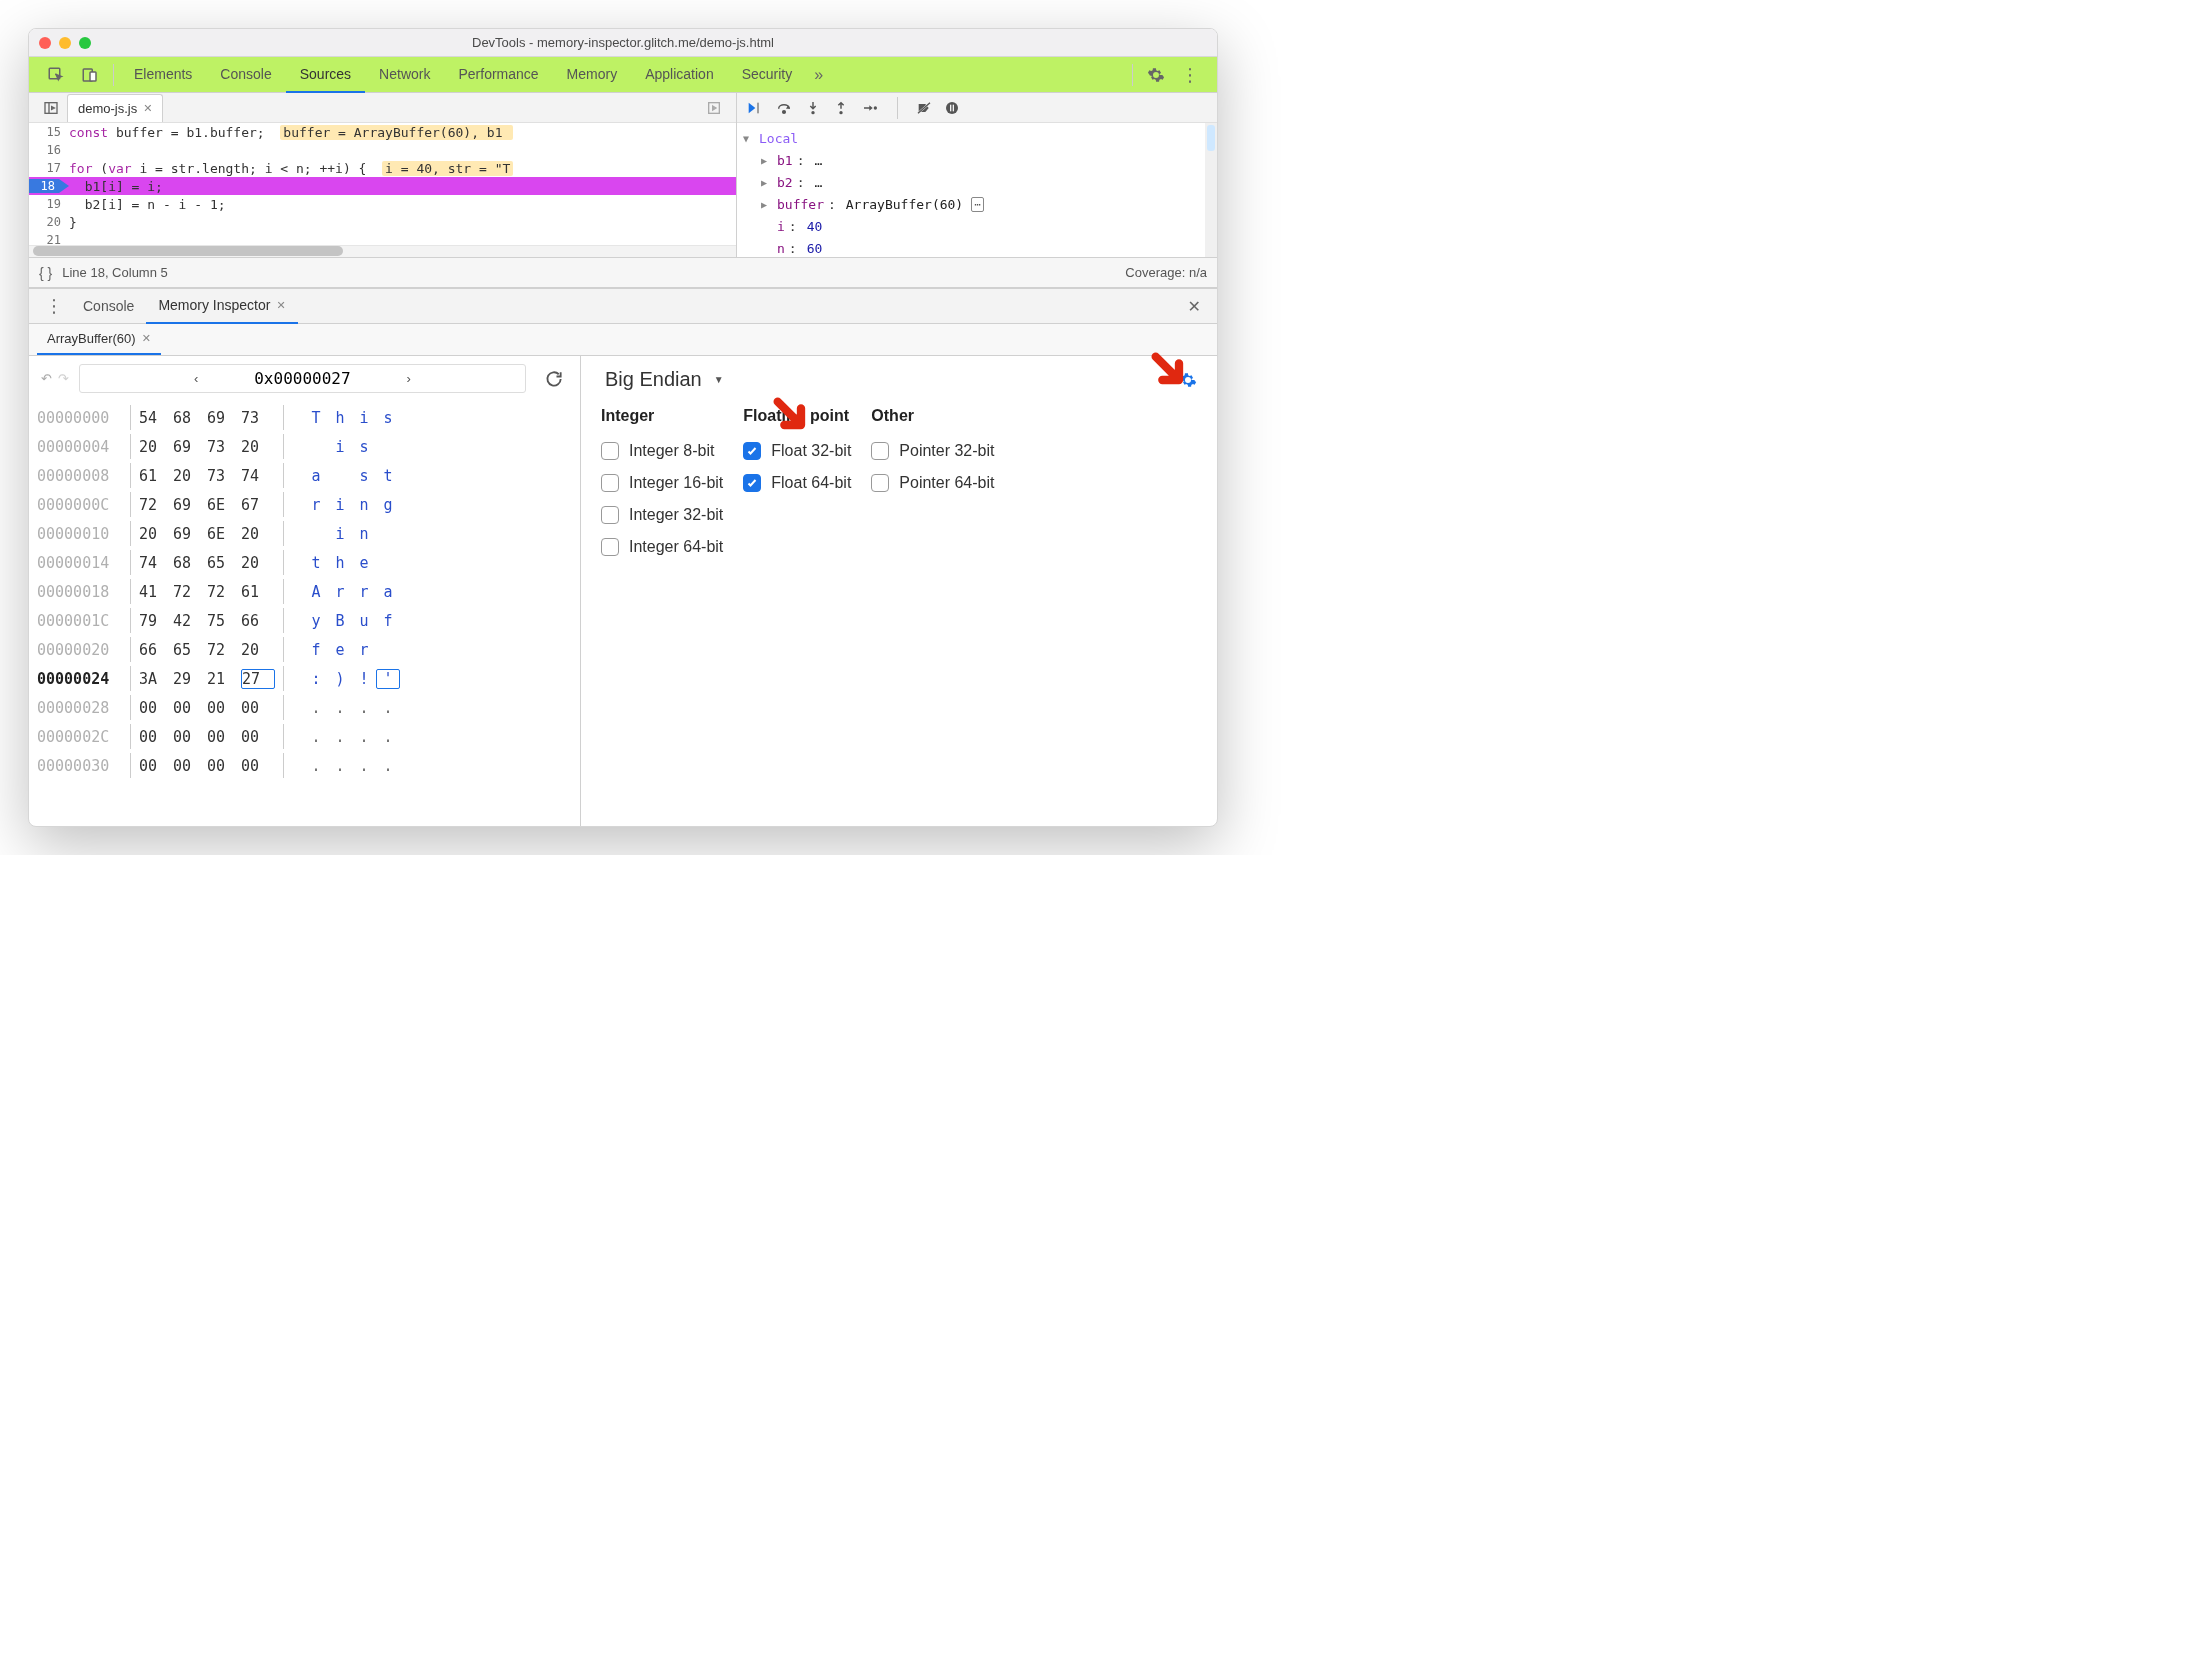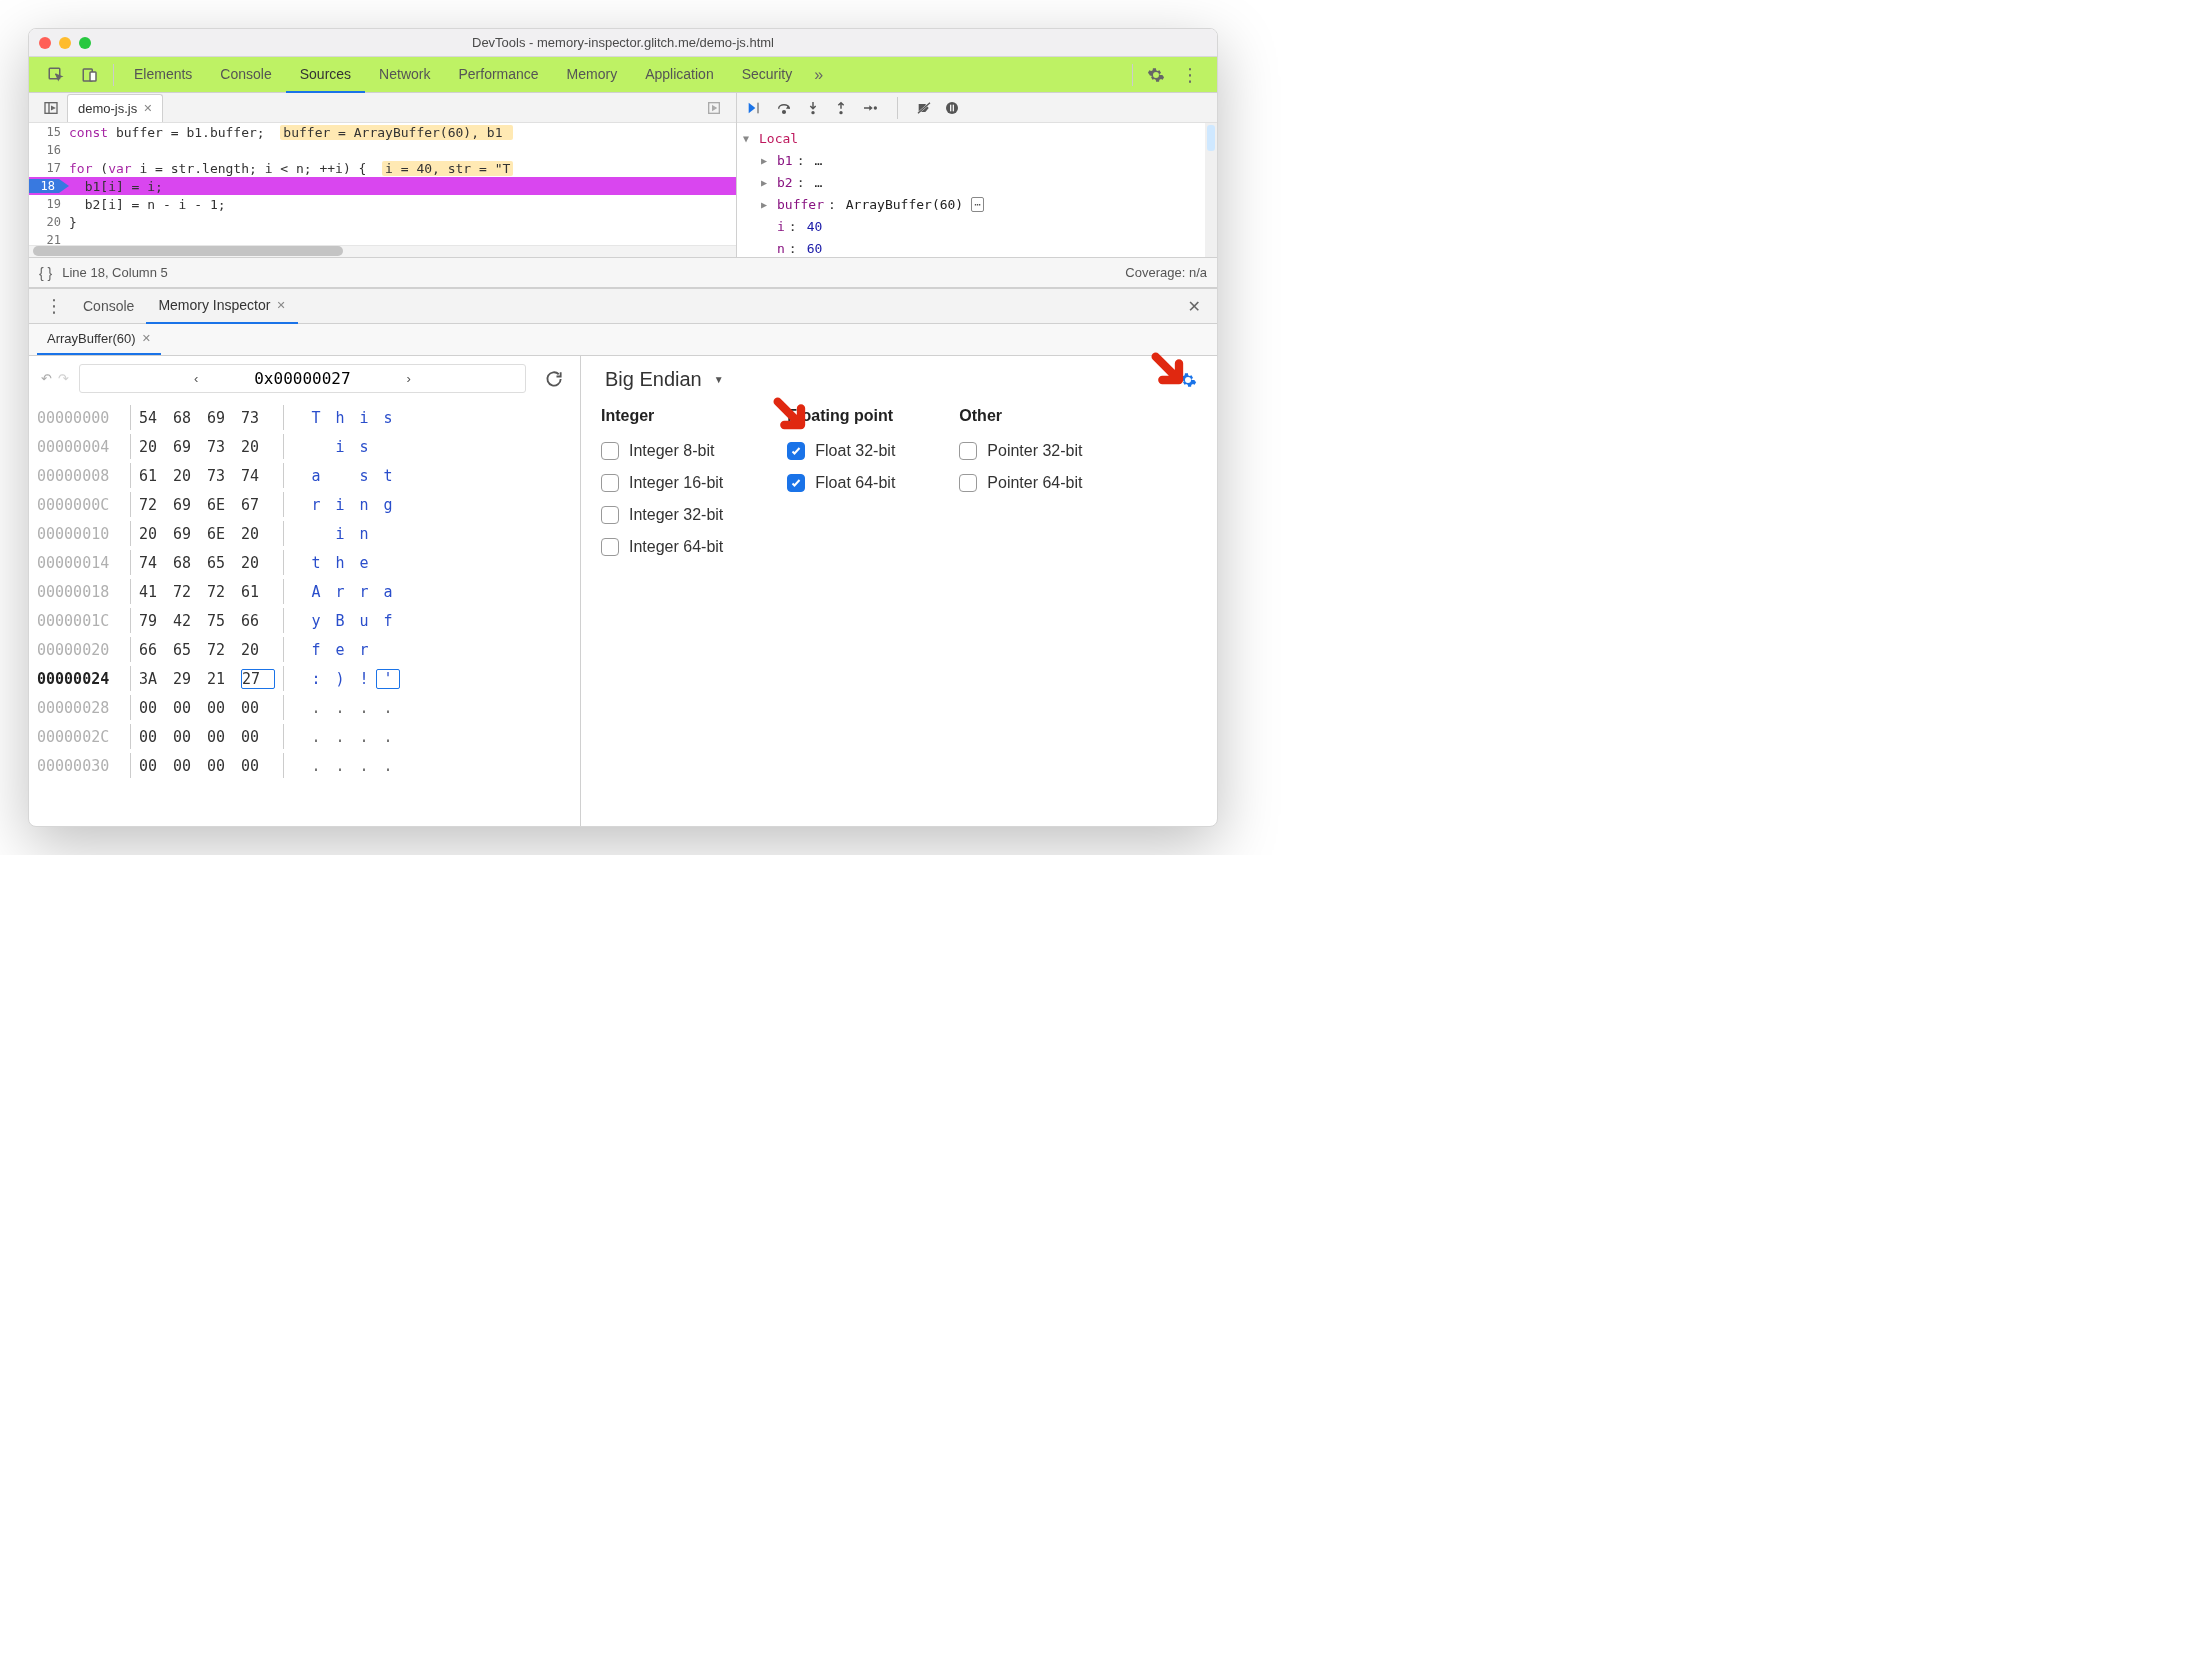--- a/index.html
+++ b/index.html
@@ -134,21 +134,21 @@
   .hex-c.dim { color: #6b6b6b; }
   .hex-b.sel { border: 1px solid #1a73e8; border-radius: 2px; }
   .hex-c.sel { border: 1px solid #1a73e8; border-radius: 2px; }
   .hex-gap { width: 12px; }
 
   .endian-row { display: flex; align-items: center; gap: 8px; margin-bottom: 14px; }
   .endian-sel { font-size: 20px; color: #333; padding: 2px 4px; }
   .endian-caret { font-size: 10px; color: #555; }
   .gear-blue { color: #1a73e8; font-size: 18px; cursor: pointer; }
 
-  .type-groups { display: flex; gap: 64px; font-size: 16px; }
+  .type-groups { display: flex; gap: 20px; font-size: 16px; }
   .tg-col h3 { font-size: 16px; font-weight: 700; margin-bottom: 10px; color: #222; }
   .chk-row { display: flex; align-items: center; gap: 10px; height: 32px; }
   .chk {
     width: 18px; height: 18px; border: 1.5px solid #999; border-radius: 4px;
     display: inline-flex; align-items: center; justify-content: center; background: #fff;
   }
   .chk.on { background: #1a73e8; border-color: #1a73e8; color: #fff; }
 
   .red-arrow {
     position: absolute; font-size: 36px; color: #e02810; font-weight: 900;
@@ -283,21 +283,21 @@
           <svg width="16" height="16" viewBox="0 0 24 24" fill="#555">
               <circle cx="12" cy="12" r="9"></circle>
               <rect x="9" y="7" width="2" height="10" fill="#f3f3f3"></rect>
               <rect x="13" y="7" width="2" height="10" fill="#f3f3f3"></rect>
             </svg>
         </span>
       </div>
       <div class="scope" id="scope-list">
           <div class="scope-row">
             <span class="tri">▼</span>
-            <span style="color:#be185d">Local</span>
+            <span style="color:#8b5cf6">Local</span>
           </div>
           <div class="scope-row">
             <span style="width:14px"></span>
             <span class="tri">▶</span>
             <span class="prop">b1</span>
             <span>:</span> 
             <span class="propval valobj">…</span>
           </div>
           <div class="scope-row">
             <span style="width:14px"></span>

